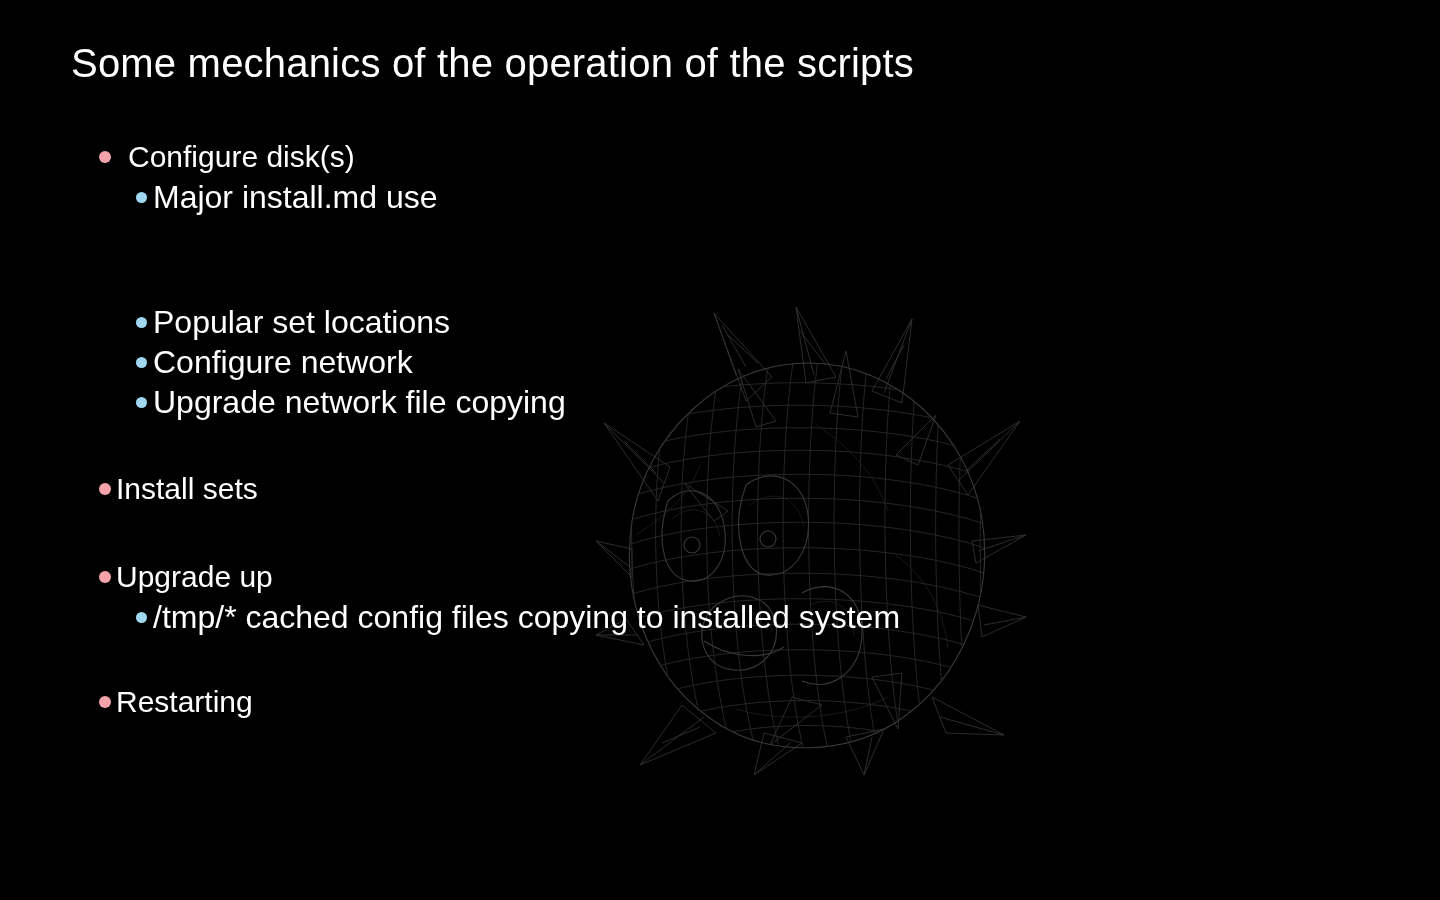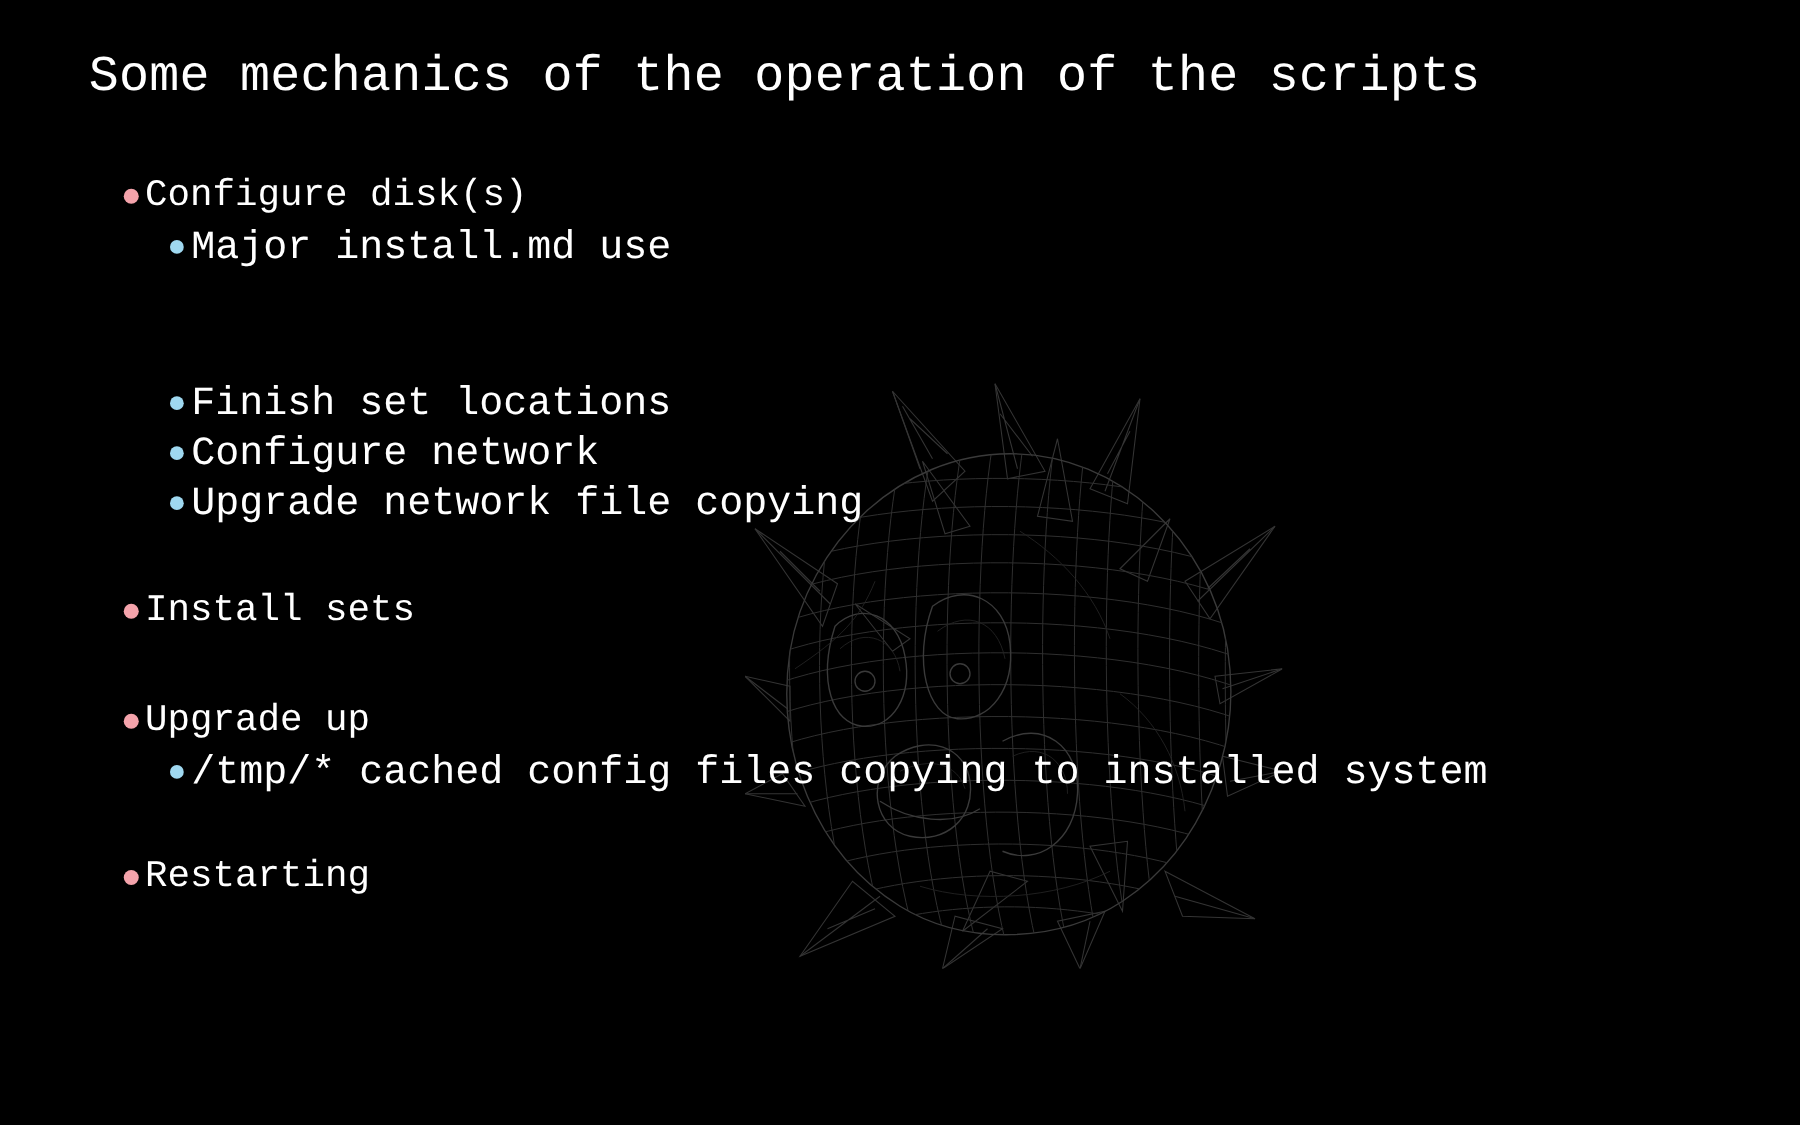--- a/index.html
+++ b/index.html
@@ -6,21 +6,21 @@
     margin: 0;
     padding: 0;
     background: #000000;
   }
   #slide {
     position: relative;
     width: 1243px;
     height: 900px;
     background: #000000;
     overflow: hidden;
-    font-family: Liberation Mono, monospace;
+    font-family: Liberation Sans, sans-serif;
   }
 
   
   #puffy-layer {
     position: absolute;
     left: 596px;
     top: 305px;
     width: 430px;
     height: 470px;
     overflow: hidden;
@@ -235,34 +235,34 @@
         <path d="M300 250 C330 272 348 306 352 344"></path>
         <path d="M140 404 C186 418 248 414 292 392"></path>
       </g>
     </svg>
   </div>
 
   <div id="slide-title">Some mechanics of the operation of the scripts</div>
 
   <div id="bullet-list">
 
-    <div class="bullet-row level-1" style="left:99px; top:140px;">
+    <div class="bullet-row level-1" style="left:99px; top:140px;gap:12px;">
       <span class="bullet-dot"></span>
       <span class="bullet-text">Configure disk(s)</span>
     </div>
 
     <div class="bullet-row level-2" style="left:136px; top:181px;">
       <span class="bullet-dot"></span>
       <span class="bullet-text">Major install.md use</span>
     </div>
 
 
     <div class="bullet-row level-2" style="left:136px; top:306px;">
       <span class="bullet-dot"></span>
-      <span class="bullet-text">Finish set locations</span>
+      <span class="bullet-text">Popular set locations</span>
     </div>
 
     <div class="bullet-row level-2" style="left:136px; top:346px;">
       <span class="bullet-dot"></span>
       <span class="bullet-text">Configure network</span>
     </div>
 
     <div class="bullet-row level-2" style="left:136px; top:386px;">
       <span class="bullet-dot"></span>
       <span class="bullet-text">Upgrade network file copying</span>

